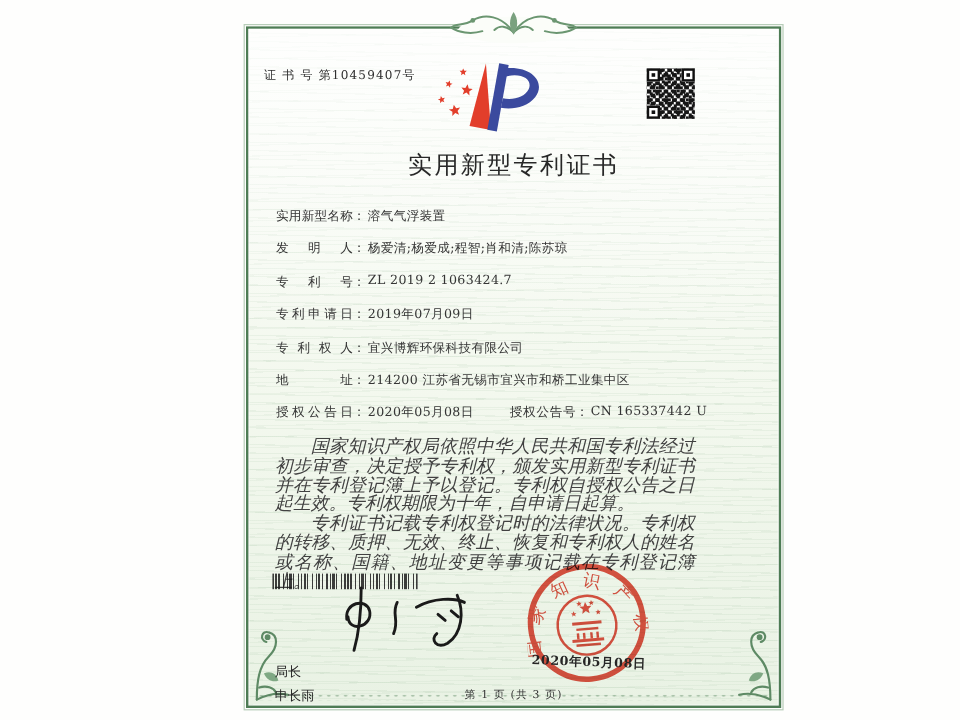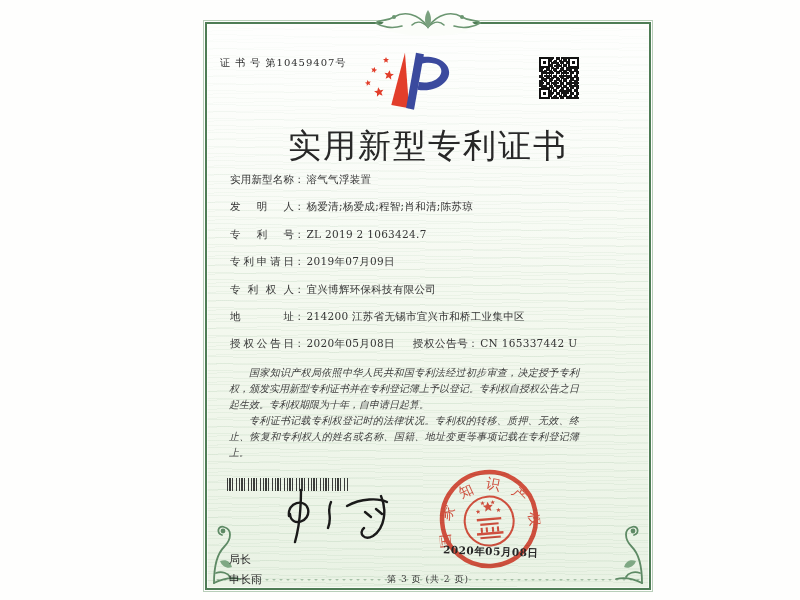--- a/index.html
+++ b/index.html
@@ -39,34 +39,34 @@
   .qr { position:absolute; left:332px; top:33px; width:40px; height:42px;
     background:
       conic-gradient(#161616 25%, rgba(0,0,0,0) 0 50%, #161616 0 75%, rgba(0,0,0,0) 0) 0 0/5px 5px,
       conic-gradient(#161616 25%, #fff 0 50%, #161616 0 75%, #fff 0) 0 0/7px 7px;
     }
   .qr .finder { position:absolute; width:11px; height:11px; border:2px solid #111; background:#fff; }
   .qr .finder::after { content:""; position:absolute; left:2px; top:2px; width:3px; height:3px; background:#111; }
   .qr .f-tl { left:0; top:0; } .qr .f-tr { right:0; top:0; } .qr .f-bl { left:0; bottom:0; }
 
   .title { position:absolute; left:0; right:0; top:100px; text-align:center;
-    font-size:33px; letter-spacing:2px; color:#282828; font-weight:500; }
+    font-size:20px; letter-spacing:2px; color:#282828; font-weight:500; }
 
   
   .fields { position:absolute; left:23px; right:20px; top:149px; font-size:10.5px; color:#353535; }
   .frow { height:27.4px; display:flex; white-space:nowrap; }
   .flabel { display:inline-block; width:64px; text-align:justify; text-align-last:justify; }
   .fcolon { display:inline-block; margin-right:2px; }
   .fvalue { letter-spacing:.3px; }
   .fpair2 { margin-left:18px; display:flex; }
-  .fpair2 .flabel { width:55px; }
+  .fpair2 .flabel { width:55px;margin-left:12px; }
 
   
   .bodytext { position:absolute; left:22px; top:341px; width:350px;
-    font-size:10px; line-height:15.8px; font-style:italic; color:#414141;
+    font-size:15px; line-height:15.8px; font-style:italic; color:#414141;
     text-align:justify; }
   .bodytext p { text-indent:2em; margin-bottom:1px; }
 
   
   .barcode { position:absolute; left:20px; top:454px; width:121px; height:13px; opacity:.85;
     background:repeating-linear-gradient(90deg,
       #1c1c1c 0 1px, rgba(0,0,0,0) 1px 2px, #1c1c1c 2px 4px, rgba(0,0,0,0) 4px 5px,
       #1c1c1c 5px 6px, rgba(0,0,0,0) 6px 9px, #1c1c1c 9px 10px, rgba(0,0,0,0) 10px 12px); }
 
   .director { position:absolute; left:22px; top:481px; font-size:11px; line-height:20px; color:#252525;margin-top:45px; }
@@ -264,15 +264,15 @@
           <rect x="46" y="58" width="2" height="5"></rect>
           <rect x="52" y="58" width="2" height="5"></rect>
           <rect x="57" y="58" width="2" height="5"></rect>
           <rect x="37" y="63" width="26" height="2.4"></rect>
           <rect x="40" y="67" width="20" height="2"></rect>
         </g>
       </svg>
     </div>
     <div class="sealdate">2020年05月08日</div>
 
-    <div class="pageinfo">第 3 页 (共 2 页)</div>
+    <div class="pageinfo">第 1 页 (共 3 页)</div>
   </div>
 </div>
 
 </body></html>

